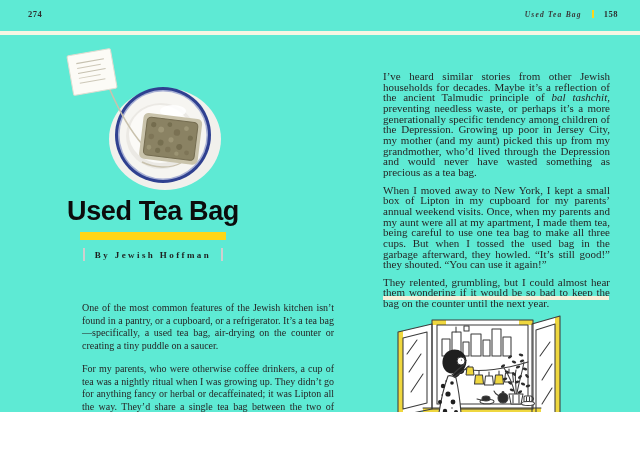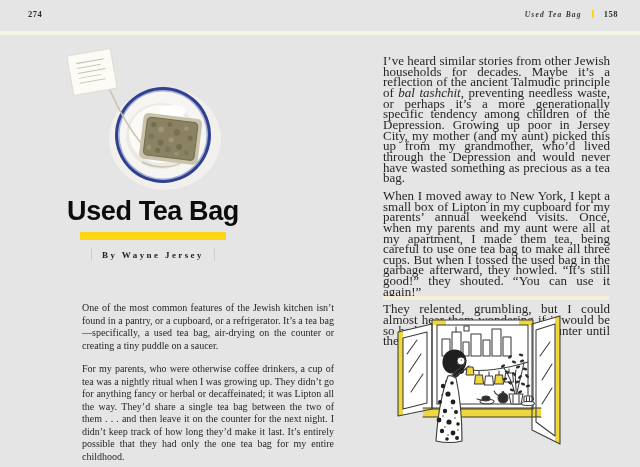--- a/index.html
+++ b/index.html
@@ -1,18 +1,18 @@
 <!DOCTYPE html>
 <html><head>
 <meta charset="utf-8">
 <title>Book Spread — Used Tea Bag</title>
 <style>
   html,body{margin:0;padding:0;background:#ffffff;}
   #spread{
-    position:relative;width:640px;height:467px;background:#e5e5e5;overflow:hidden;
+    position:relative;width:640px;height:412px;background:#5eead4;overflow:hidden;
     font-family:"Liberation Serif", serif;color:#262626;
   }
   
   .folio{
     position:absolute;top:9px;font-size:8.5px;font-weight:bold;
     letter-spacing:.5px;color:#2e2e2e;font-family:"Liberation Serif", serif;
   }
   #folio-left{left:28px;}
   #header-right{
     position:absolute;top:9px;right:22px;display:flex;align-items:center;gap:10px;
@@ -38,22 +38,22 @@
   #byline{
     font-size:9px;font-weight:bold;letter-spacing:2.4px;color:#1f1f1f;white-space:nowrap;
   }
   #left-body{
     position:absolute;left:44px;top:302px;width:252px;
     font-size:10px;line-height:12.5px;text-align:justify;margin-left:38px;
   }
   #left-body p{margin:0 0 11px 0;}
   
   #right-body{
-    position:absolute;left:383px;top:56px;width:227px;
-    font-size:13px;line-height:10.65px;text-align:justify;
+    position:absolute;left:383px;top:71px;width:227px;
+    font-size:11px;line-height:10.65px;text-align:justify;
   }
   #right-body p{margin:0 0 7px 0;}
   #right-body em{font-style:italic;}
   #section-rule{
     position:absolute;left:383px;top:296px;width:226px;height:4px;background:#f6f0d9;
   }
   #window-illustration{position:absolute;left:390px;top:312px;width:176px;height:149px;}
 </style>
 </head>
 <body>
@@ -111,21 +111,21 @@
       <line x1="26" y1="36" x2="48" y2="36" stroke="#d2cdbd" stroke-width="1"></line>
       <line x1="26" y1="41" x2="52" y2="41" stroke="#cdc8b8" stroke-width="1"></line>
     </g>
   </svg>
 
   <div id="title-block">
     <div id="chapter-title">Used Tea Bag</div>
     <div id="title-bar"></div>
     <div id="byline-row">
       <span class="byline-rule"></span>
-      <span id="byline">By Wayne Jersey</span>
+      <span id="byline">By Jewish Hoffman</span>
       <span class="byline-rule"></span>
     </div>
   </div>
 
   <div id="left-body">
     <p>One of the most common features of the Jewish kitchen isn’t found in a pantry, or a cupboard, or a refrigerator. It’s a tea bag—specifically, a used tea bag, air-drying on the counter or creating a tiny puddle on a saucer.</p>
     <p>For my parents, who were otherwise coffee drinkers, a cup of tea was a nightly ritual when I was growing up. They didn’t go for anything fancy or herbal or decaffeinated; it was Lipton all the way. They’d share a single tea bag between the two of them . . . and then leave it on the counter for the next night. I didn’t keep track of how long they’d make it last. It’s entirely possible that they had only the one tea bag for my entire childhood.</p>
   </div>
 
   <div id="right-body">

